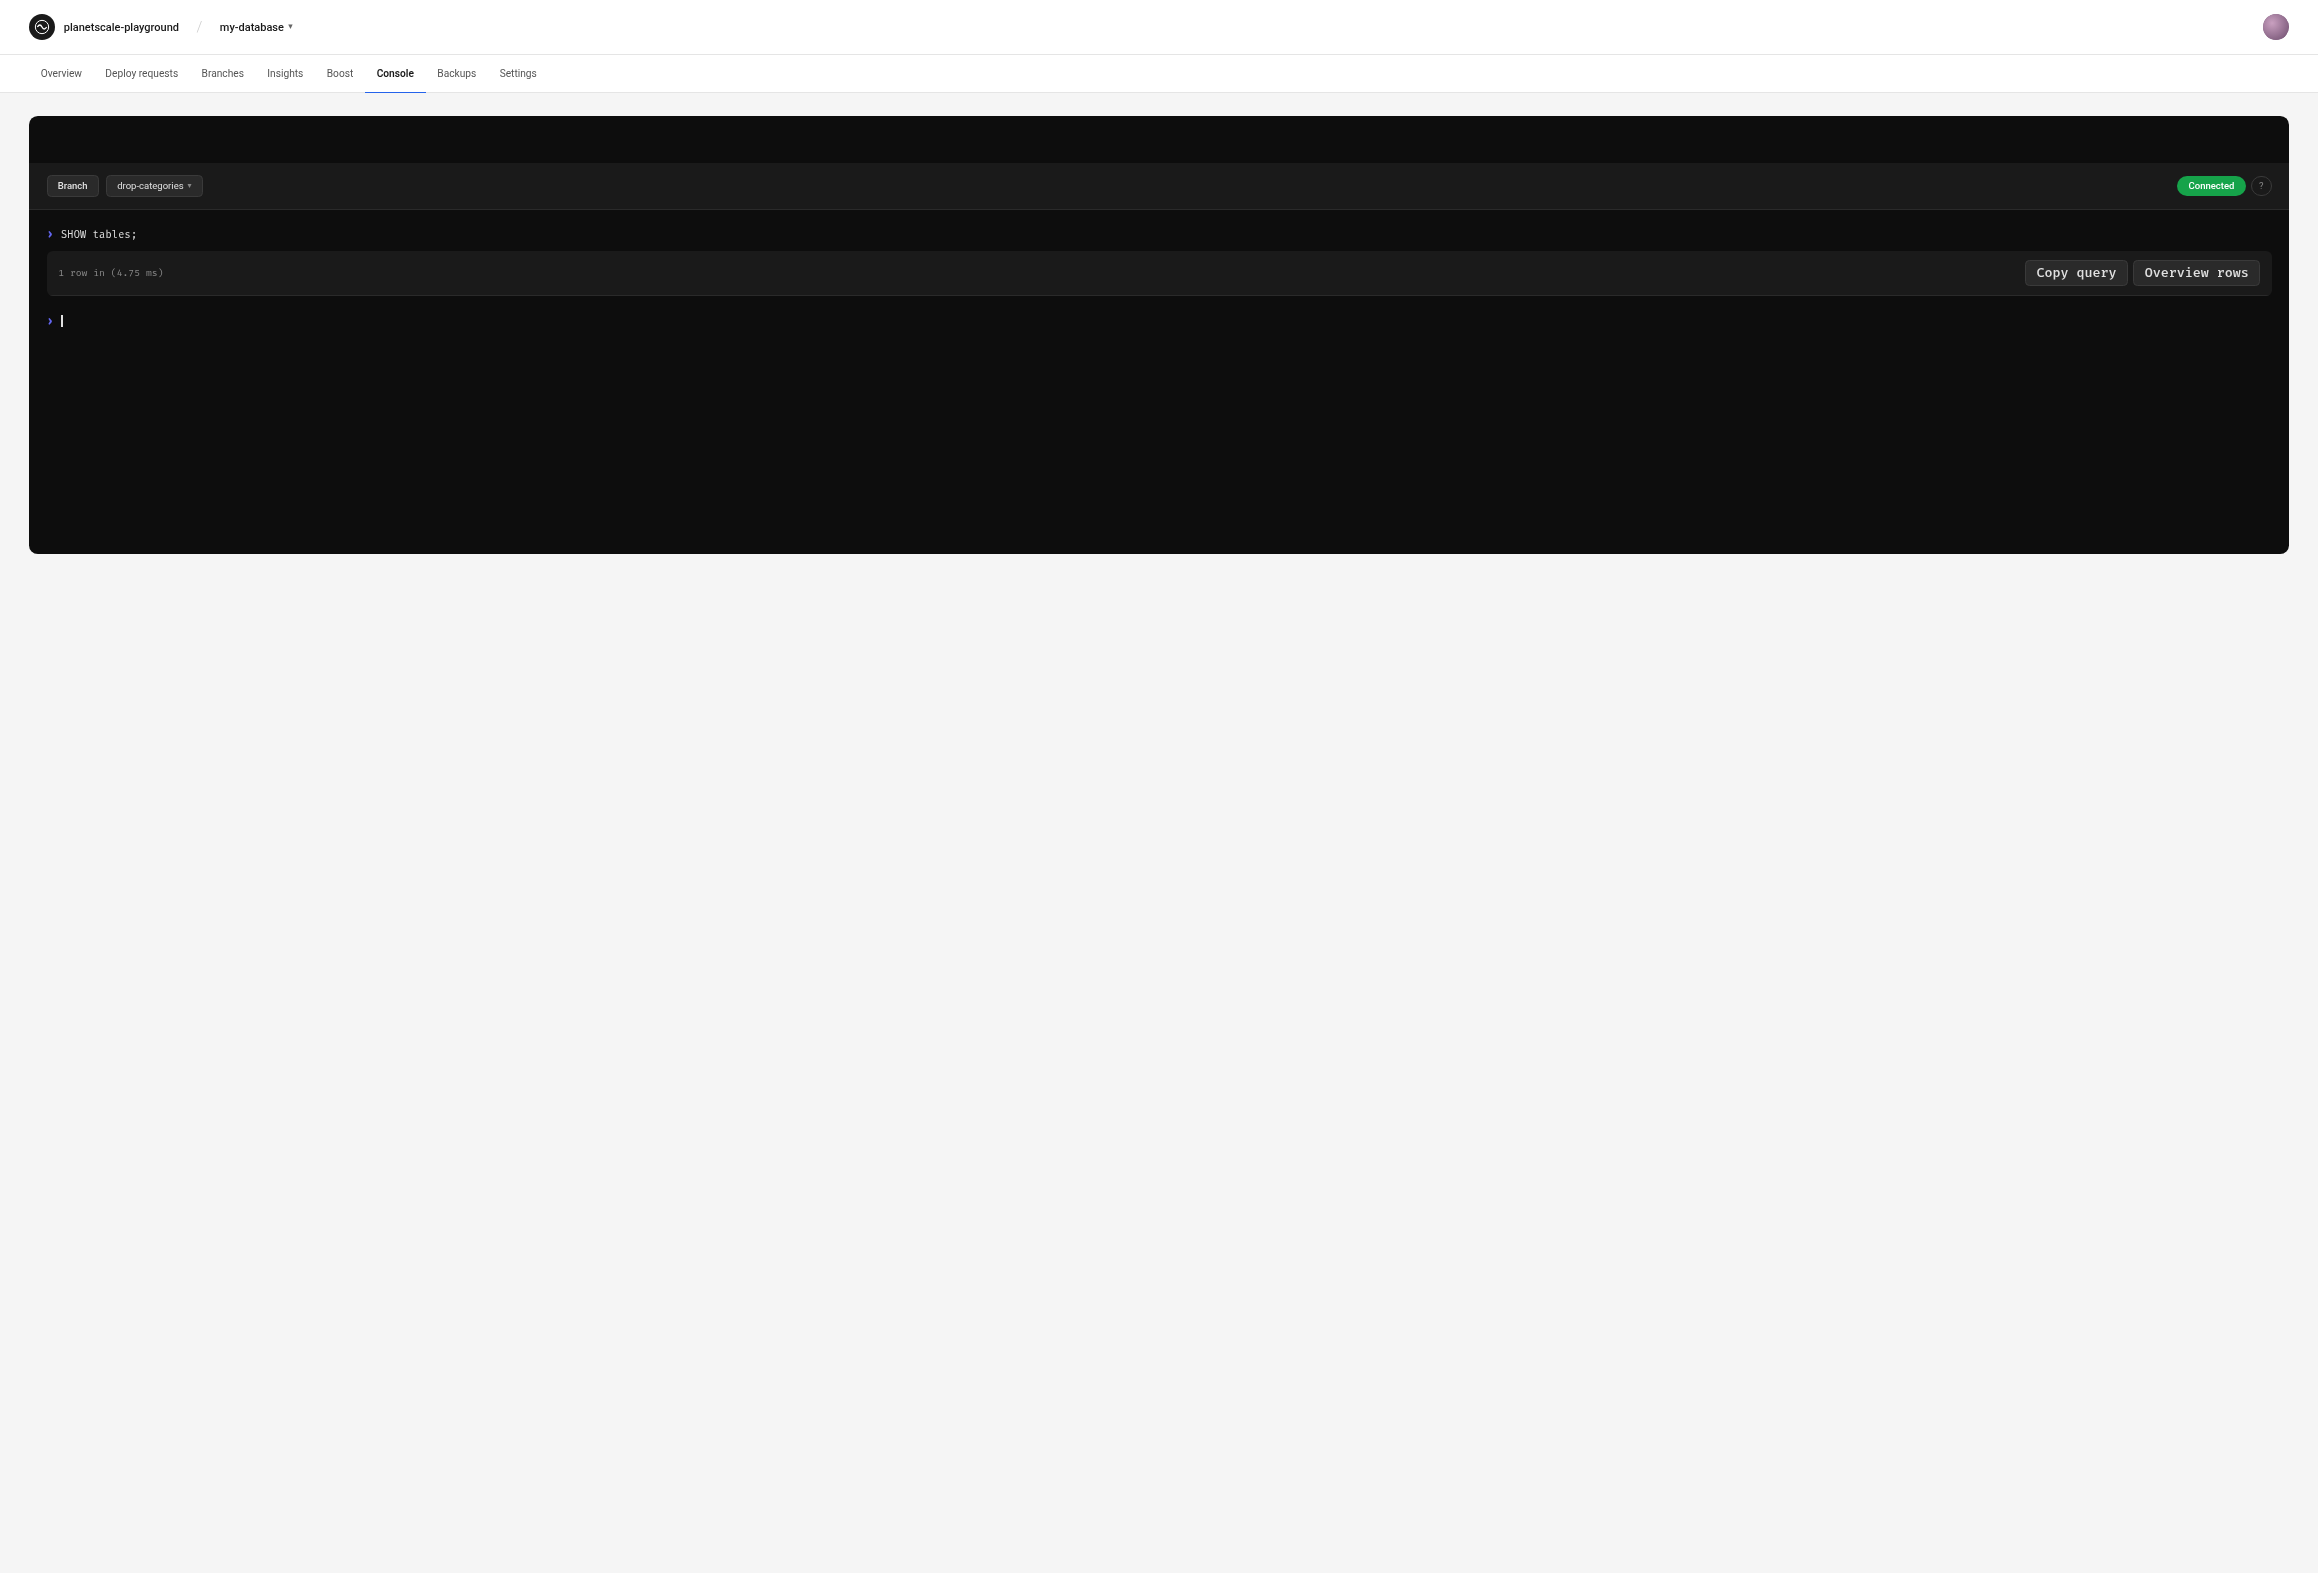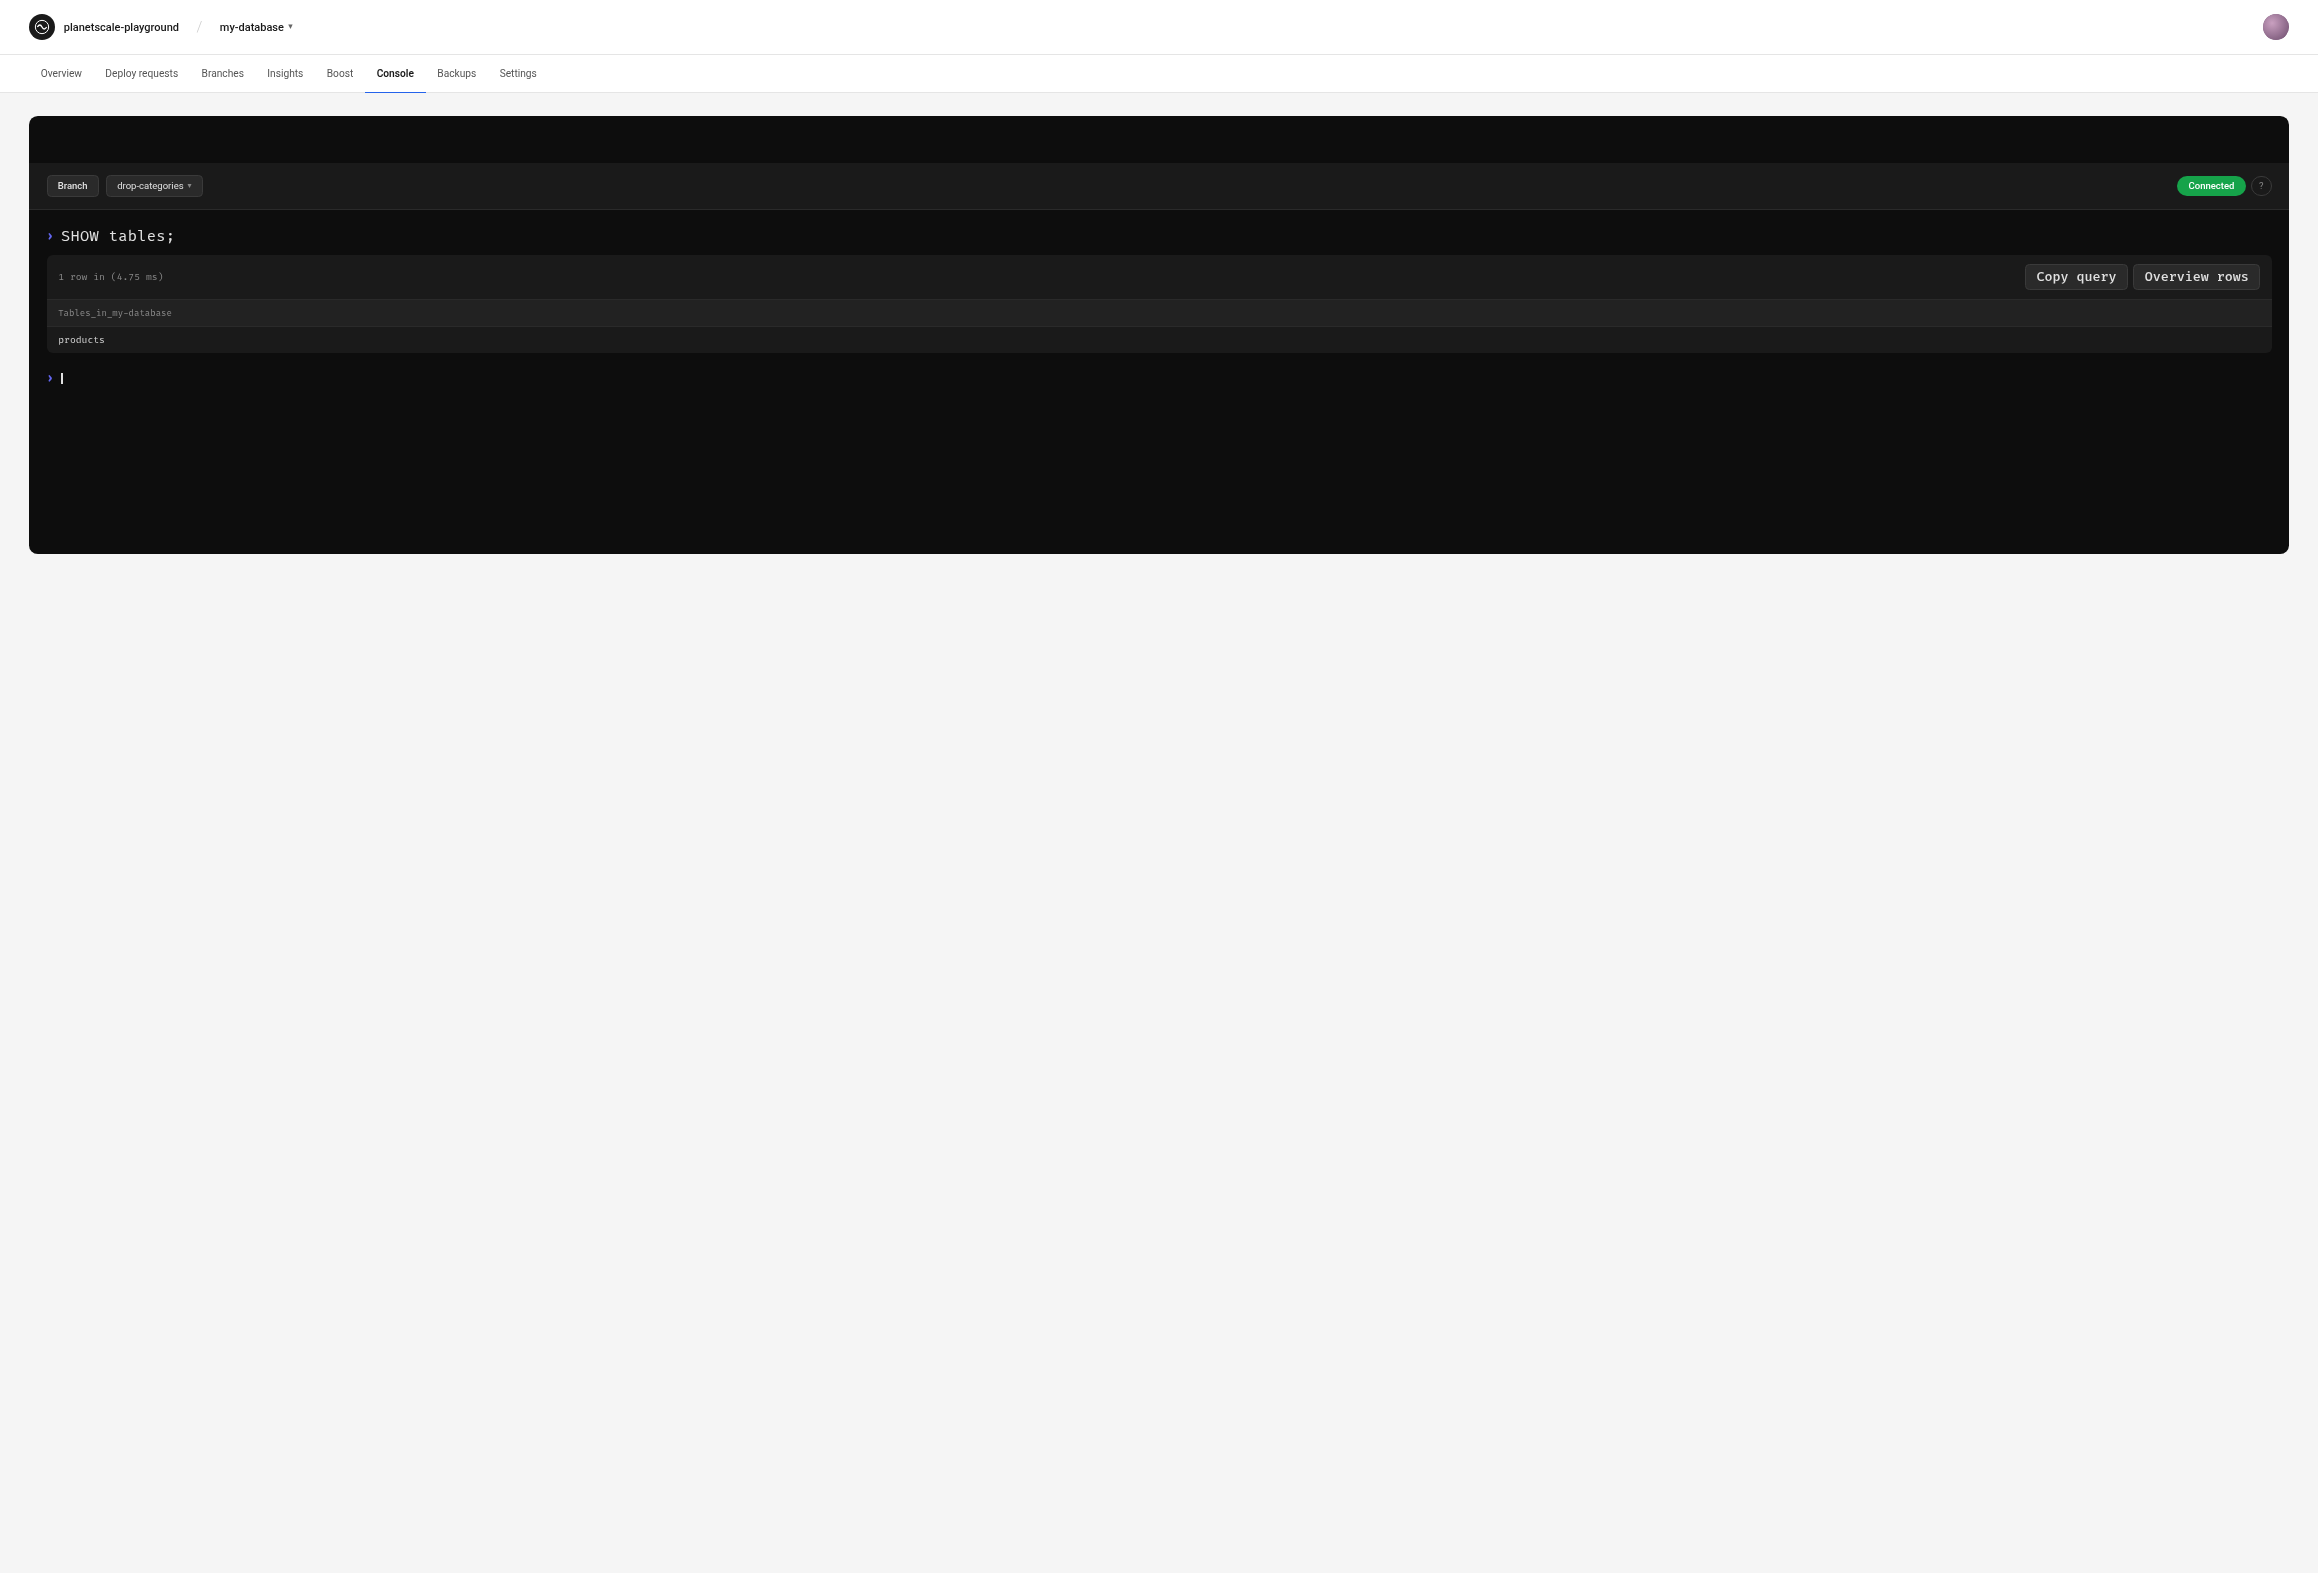--- a/index.html
+++ b/index.html
@@ -225,21 +225,21 @@
     }
 
     .query-chevron {
       color: #6366f1;
       font-size: 11.7px;
       font-weight: bold;
     }
 
     .query-text {
       color: #e0e0e0;
-      font-size: 15px;
+      font-size: 10px;
       letter-spacing: 0.02em;
     }
 
     
     .result-block {
       background: #1a1a1a;
       border-radius: 5.8px;
       overflow: hidden;
       margin-bottom: 11.7px;
     }
@@ -396,32 +396,20 @@
 
         <div class="result-block">
           <div class="result-header">
             <span class="result-meta">1 row in (4.75 ms)</span>
             <div class="result-actions">
               <button class="result-btn">Copy query</button>
               <button class="result-btn">Overview rows</button>
             </div>
           </div>
 
-          <table class="result-table">
-            <thead>
-              <tr>
-                <th>Tables_in_my-database</th>
-              </tr>
-            </thead>
-            <tbody>
-              <tr>
-                <td>products</td>
-              </tr>
-            </tbody>
-          </table>
         </div>
       </div>
 
       <div class="input-line">
         <span class="input-chevron">›</span>
         <span class="cursor-bar"></span>
       </div>
 
     </div>
   </div>

